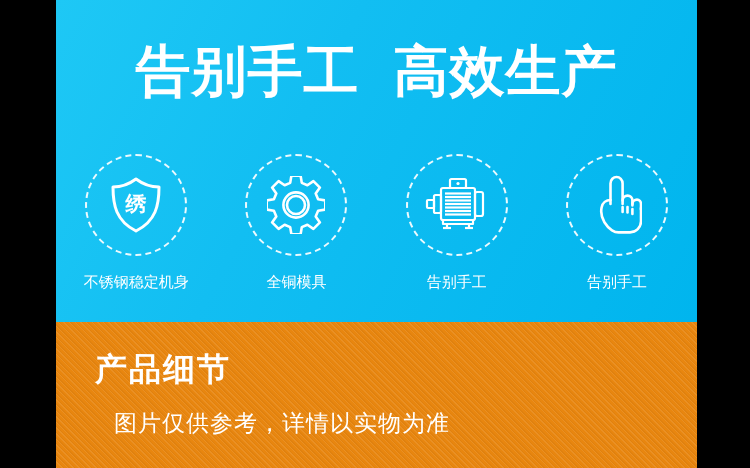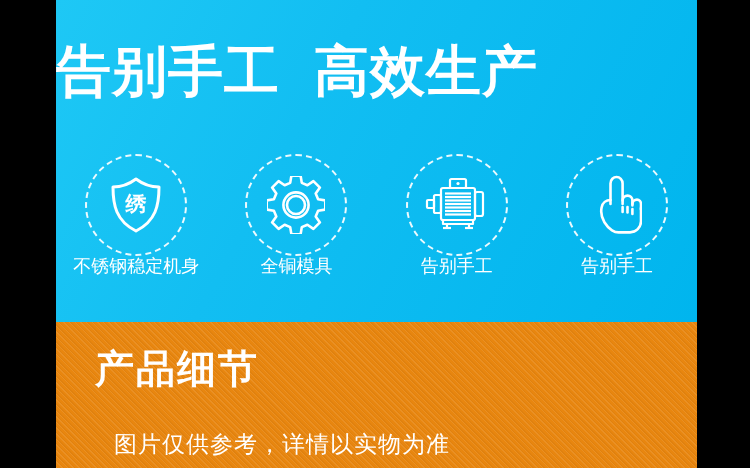--- a/index.html
+++ b/index.html
@@ -30,20 +30,21 @@
     height: 322px;
     background: linear-gradient(118deg, #1ec8f5 0%, #12bef2 38%, #00b5ee 100%);
     overflow: hidden;
   }
 
   #headline {
     position: absolute;
     left: 0;
     top: 36px;
     width: 641px;
+    text-align: center;
     color: #ffffff;
     font-size: 55px;
     line-height: 70px;
     font-weight: bold;
     letter-spacing: 1px;
     white-space: nowrap;
     font-family: "DejaVu Sans", "Liberation Sans", sans-serif;
   }
   #headline .gap {
     display: inline-block;
@@ -82,22 +83,23 @@
     display: block;
   }
   .shield-char {
     font-size: 21px;
     font-weight: bold;
     fill: #ffffff;
     font-family: "DejaVu Sans", "Liberation Sans", sans-serif;
   }
 
   .feature-label {
-    color: #ffffff;
-    font-size: 18px;
+    margin-top: 16px;
+    color: #ffffff;
+    font-size: 15px;
     line-height: 20px;
     white-space: nowrap;
     font-family: "DejaVu Sans", "Liberation Sans", sans-serif;
   }
 
   
   #detail-banner {
     position: absolute;
     left: 56px;
     top: 322px;
@@ -114,39 +116,38 @@
         rgba(255,255,255,0.00) 4px
     );
     overflow: hidden;
   }
 
   #banner-title {
     position: absolute;
     left: 39px;
     top: 24px;
     color: #ffffff;
-    font-size: 39px;
+    font-size: 32px;
     line-height: 46px;
     font-weight: bold;
     letter-spacing: 2px;
     white-space: nowrap;
     font-family: "DejaVu Sans", "Liberation Sans", sans-serif;
   }
 
   #banner-subtitle {
     position: absolute;
     left: 58px;
     top: 86px;
     color: #ffffff;
     font-size: 23px;
     line-height: 30px;
     letter-spacing: 1px;
     white-space: nowrap;
     font-family: "DejaVu Sans", "Liberation Sans", sans-serif;
-    margin-top: 21px;
   }
 </style>
 </head>
 <body>
 
 <div id="stage">
 
   <div id="feature-panel">
 
     <div id="headline">

